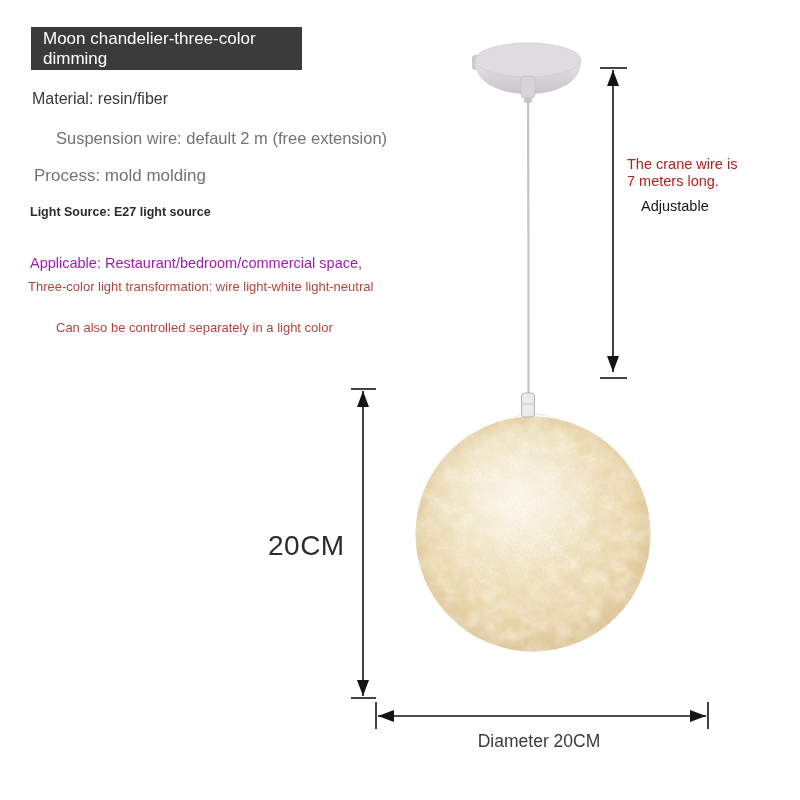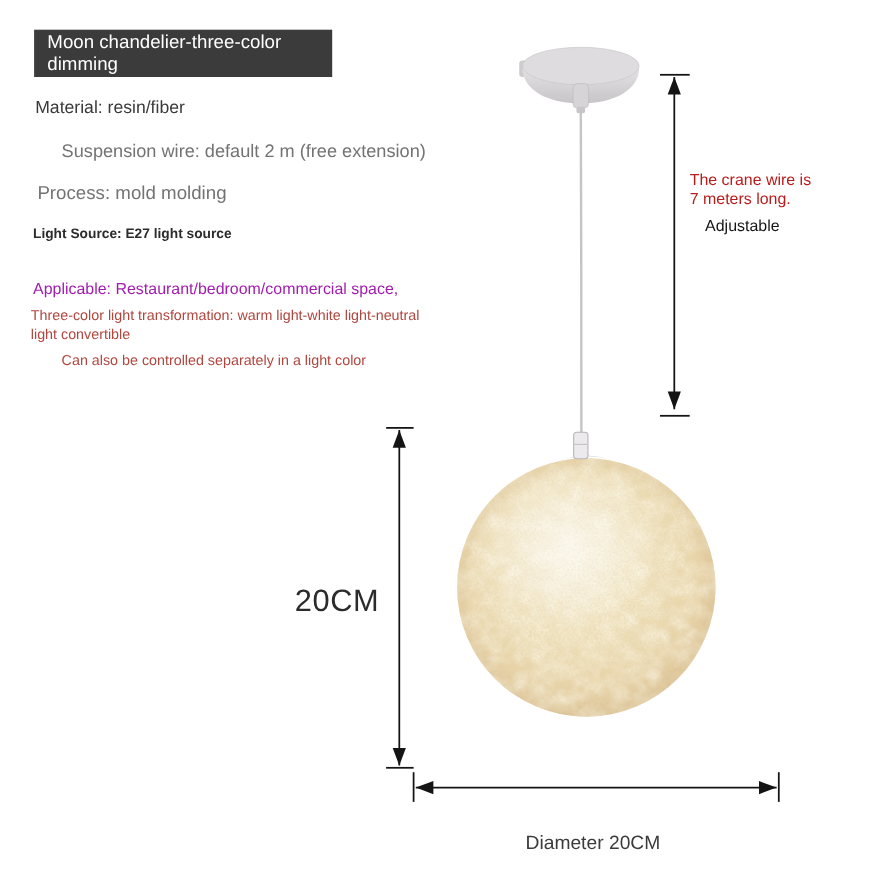--- a/index.html
+++ b/index.html
@@ -19,21 +19,21 @@
   .suspension { left:32px;  top:129px; font-size:16.5px; color:#737373;margin-left:24px; }
   .process    { left:34px;  top:166px; font-size:17px;   color:#737373; }
   .light-source { left:30px; top:205px; font-size:12.5px; color:#2c2c2c;font-weight:bold; }
   .applicable { left:30px;  top:233px; font-size:14.5px; color:#a21caf; line-height:21px;margin-top:20px; }
   .three-color { left:28px; top:278px; font-size:13px;   color:#b0463e; line-height:17px; }
   .separate   { left:28px;  top:320px; font-size:13px;   color:#b0463e;margin-left:28px; }
 
   .crane-note { left:627px; top:156px; font-size:14.5px; color:#b91c1c; line-height:16.5px; }
   .adjustable { left:641px; top:198px; font-size:14.5px; color:#141414; }
   .height-label   { left:268px; top:530px; width:88px; text-align:left;  font-size:28px;   color:#2b2b2b; letter-spacing:0.5px; }
-  .diameter-label { left:428px; top:731px; width:222px; text-align:center; font-size:17.5px; color:#3b3b3b;margin-top:25px; }
+  .diameter-label { left:428px; top:731px; width:222px; text-align:center; font-size:17.5px; color:#3b3b3b; }
 
   .dim-stroke { stroke:#141414; stroke-width:1.6; fill:none; }
   .dim-fill   { fill:#141414; stroke:none; }
 </style>
 </head>
 <body>
 
 <div class="stage">
 
   <svg class="illustration" width="800" height="800" viewBox="0 0 800 800">
@@ -130,22 +130,21 @@
   <div class="abs material">Material: resin/fiber</div>
   <div class="abs suspension">Suspension wire: default 2 m (free extension)</div>
   <div class="abs process">Process: mold molding</div>
   <div class="abs light-source">Light Source: E27 light source</div>
 
   <div class="abs applicable">
     <div>Applicable: Restaurant/bedroom/commercial space,</div>
   </div>
 
   <div class="abs three-color">
-    <div>Three-color light transformation: warm light-white light-neutral</div>
-    <div>light convertible</div>
+    <div>Three-color light transformation: wire light-white light-neutral</div>
   </div>
 
   <div class="abs separate">Can also be controlled separately in a light color</div>
 
   <div class="abs crane-note">
     <div>The crane wire is</div>
     <div>7 meters long.</div>
   </div>
   <div class="abs adjustable">Adjustable</div>
 

